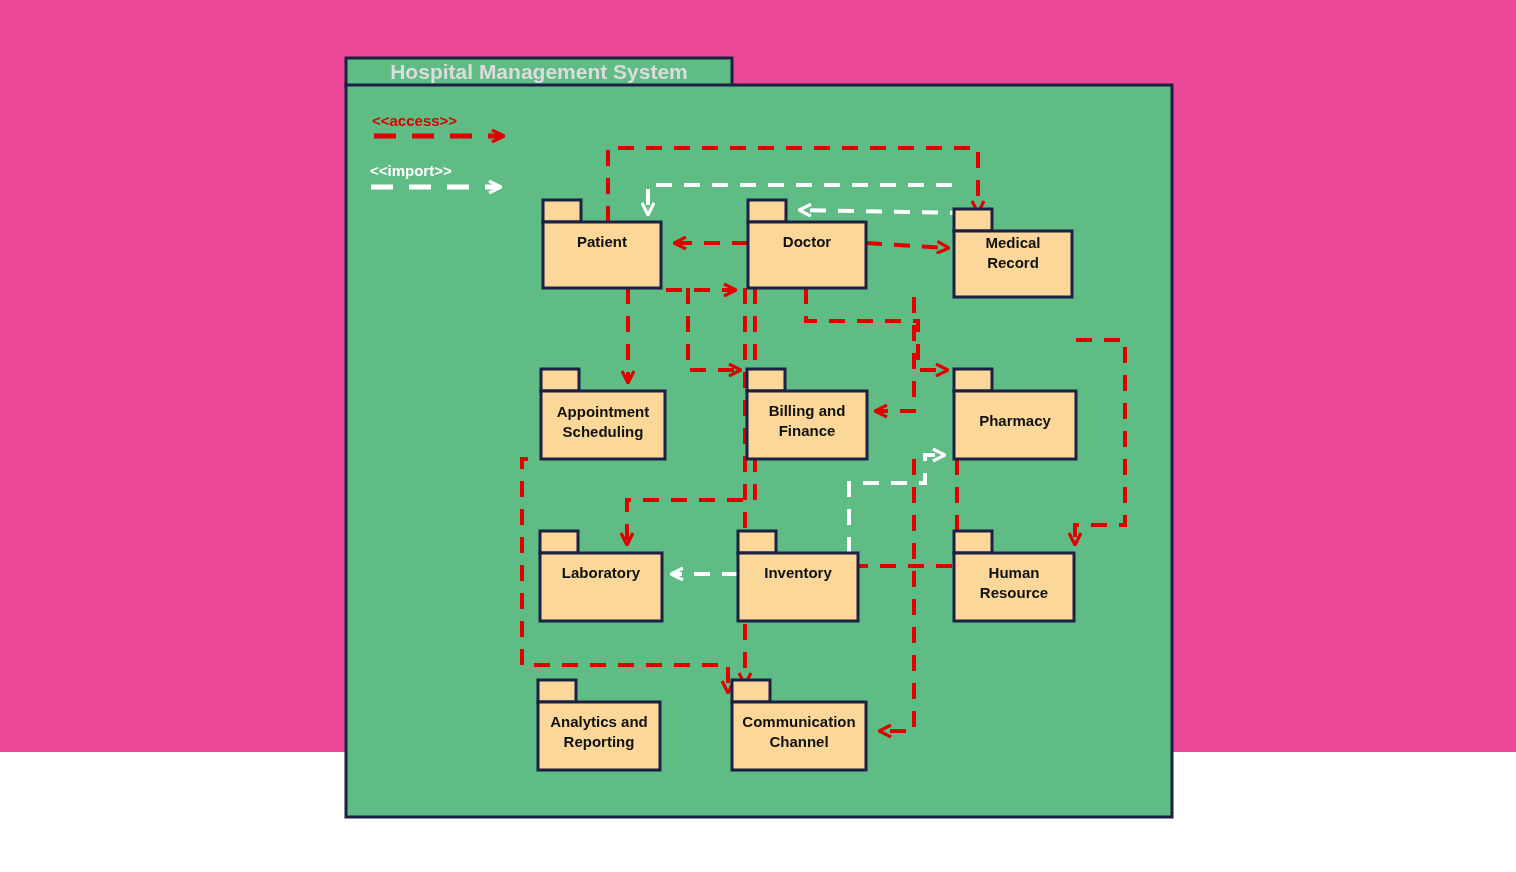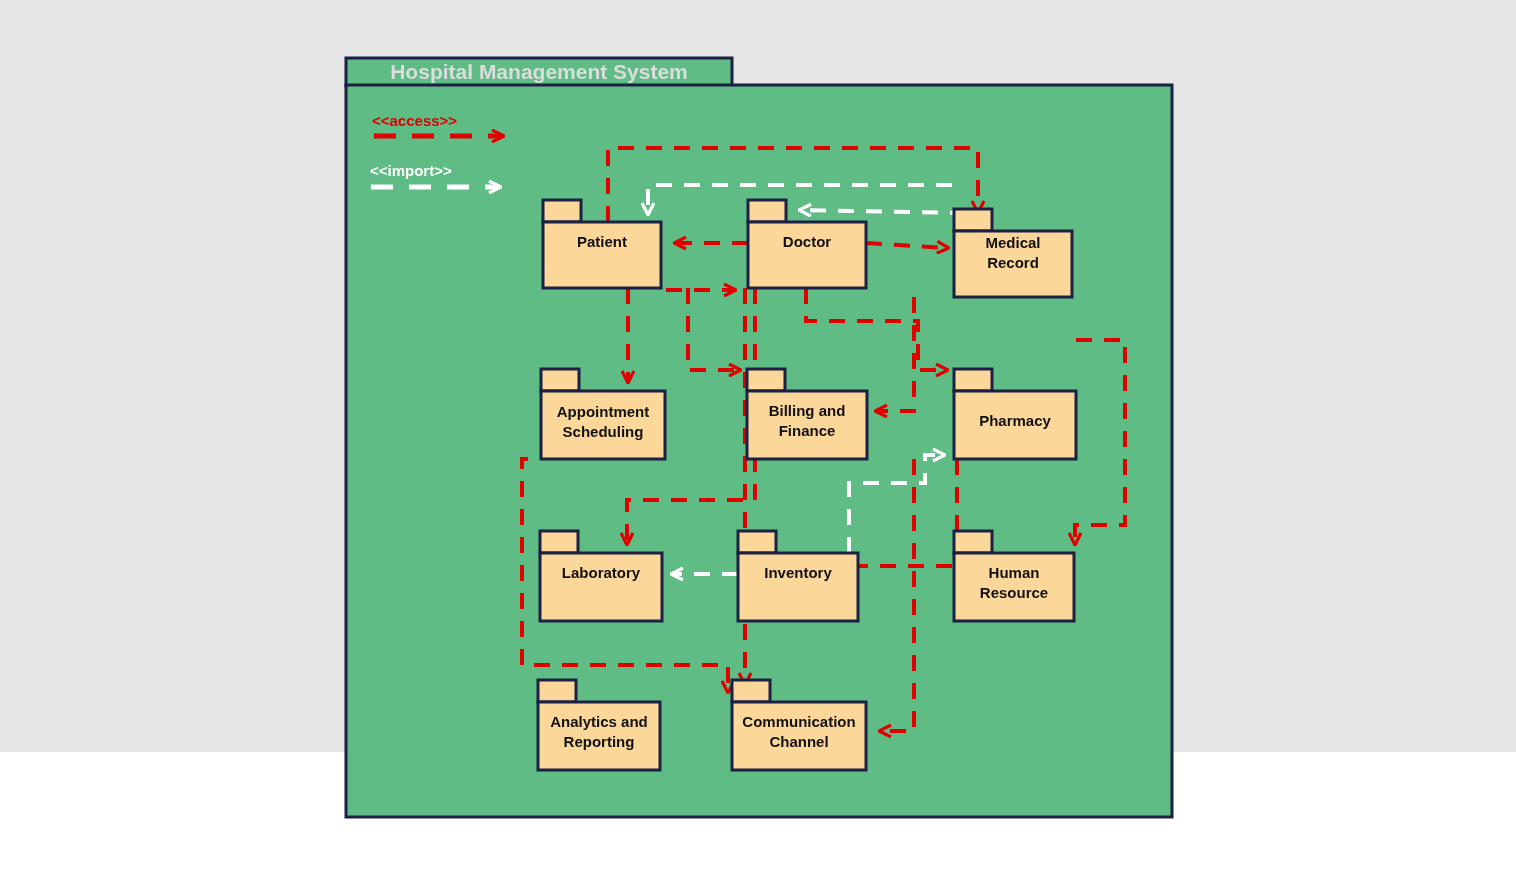--- a/index.html
+++ b/index.html
@@ -10,21 +10,21 @@
   body {
     width: 1516px;
     height: 872px;
     font-family: "Liberation Sans", sans-serif;
     overflow: hidden;
   }
   #canvas-root {
     position: relative;
     width: 1516px;
     height: 752px;
-    background: #e5e5e5;
+    background: #ec4899;
   }
   svg#diagram {
     display: block;
     width: 1516px;
     height: 872px;
   }
   .pkg-label {
     font-family: "Liberation Sans", sans-serif;
     font-size: 15px;
     font-weight: bold;

